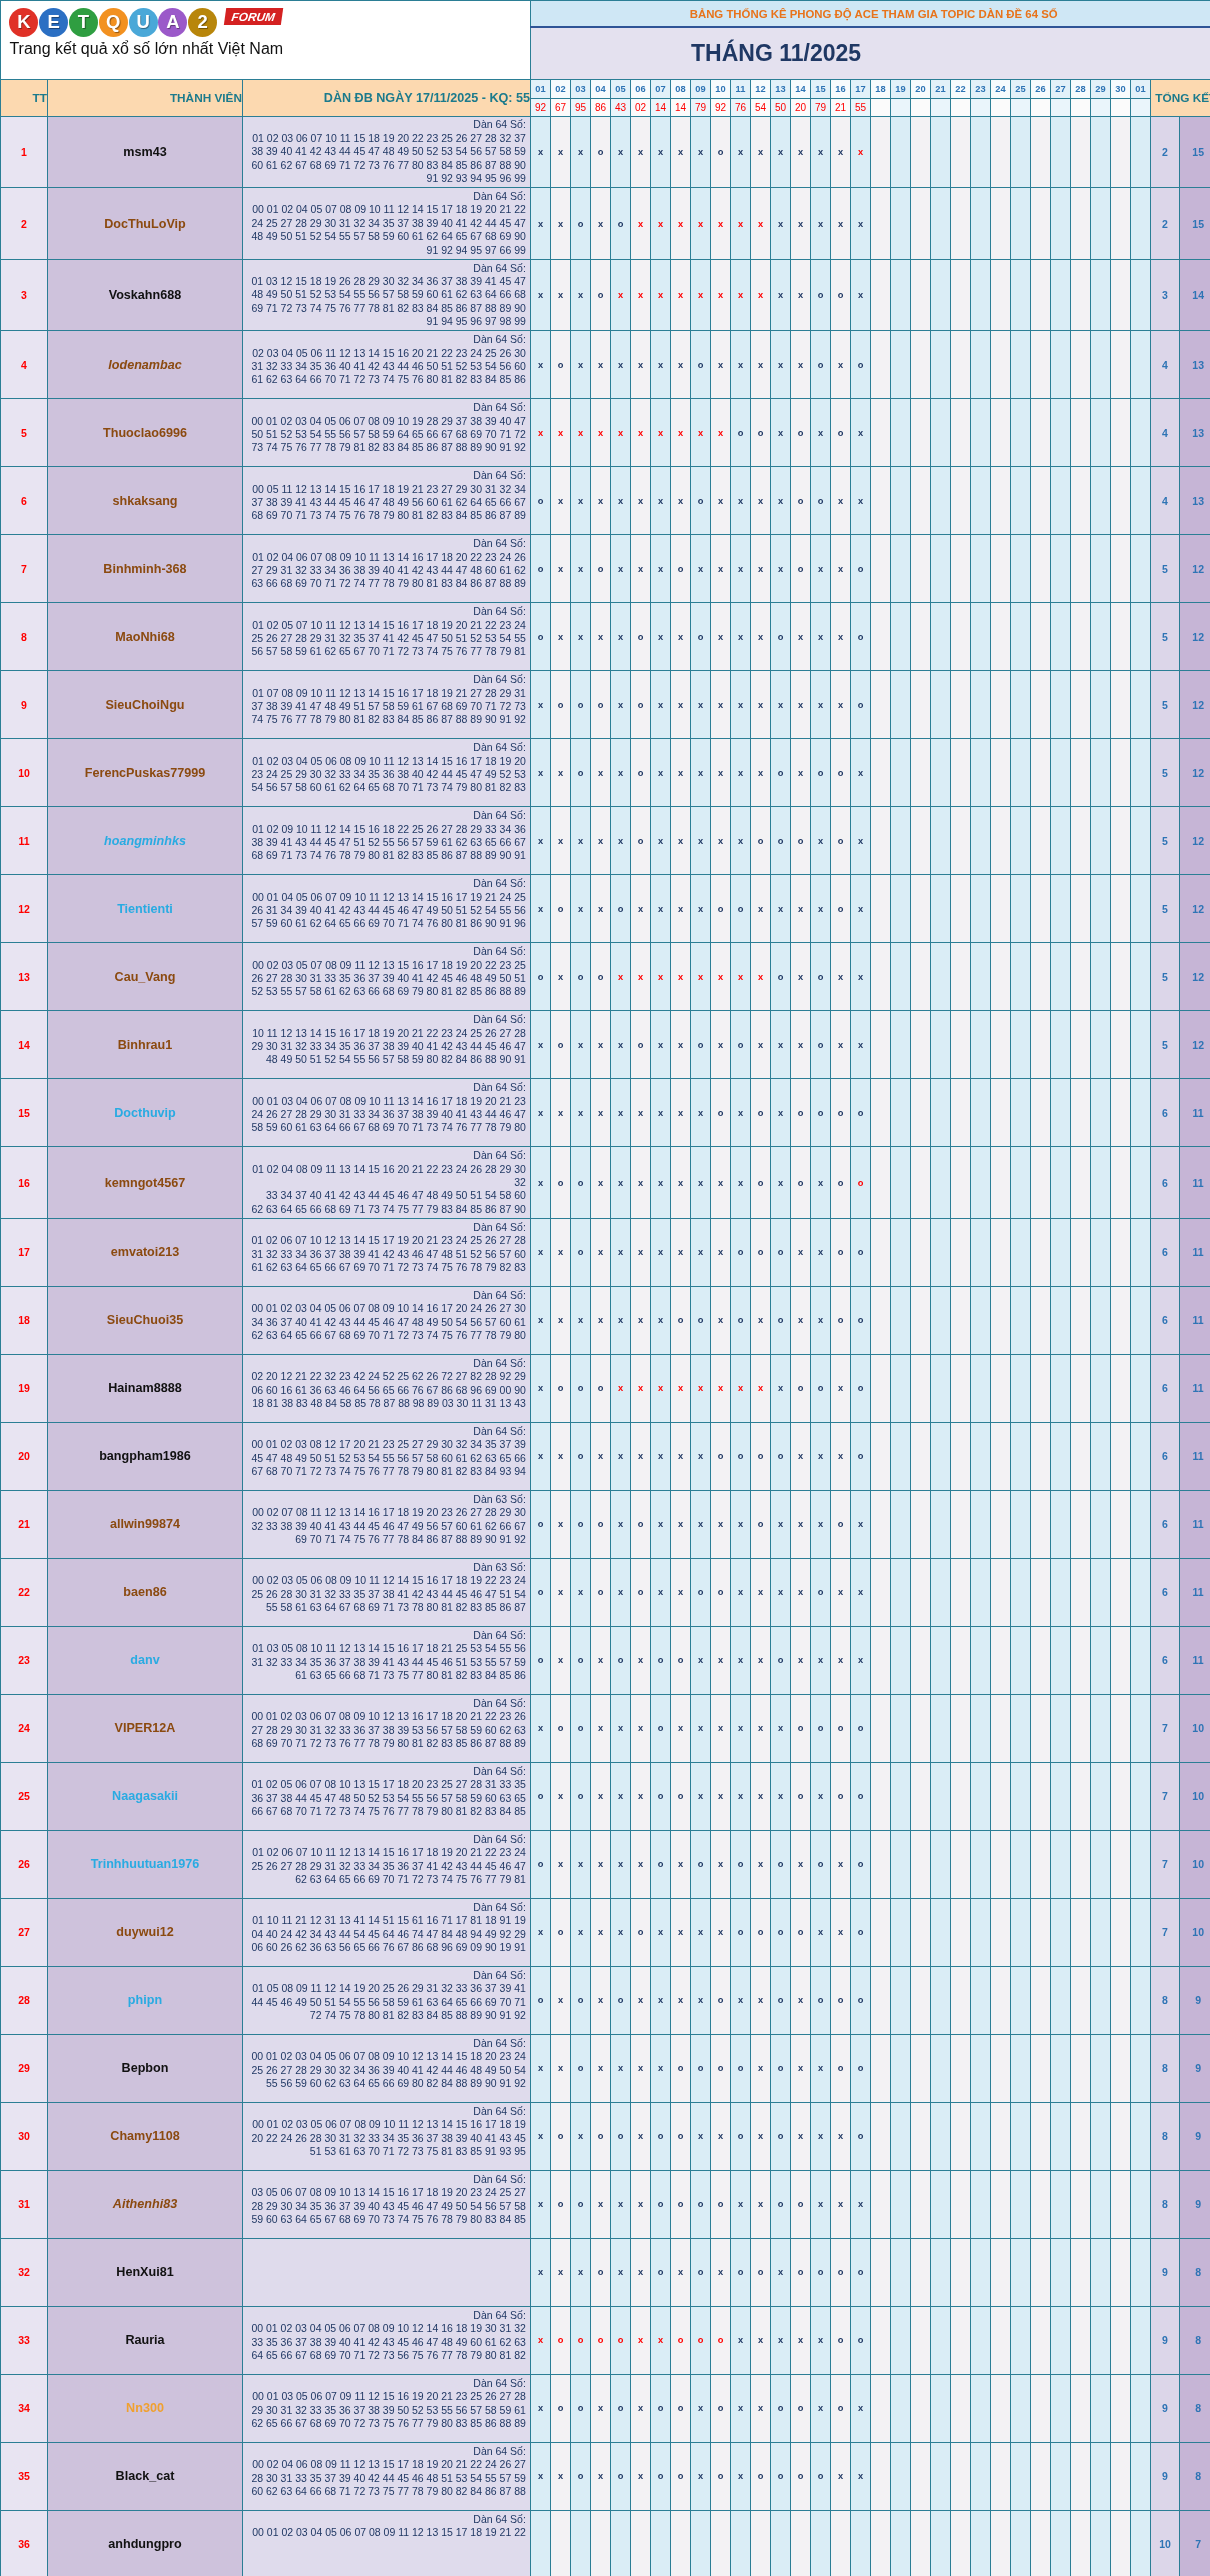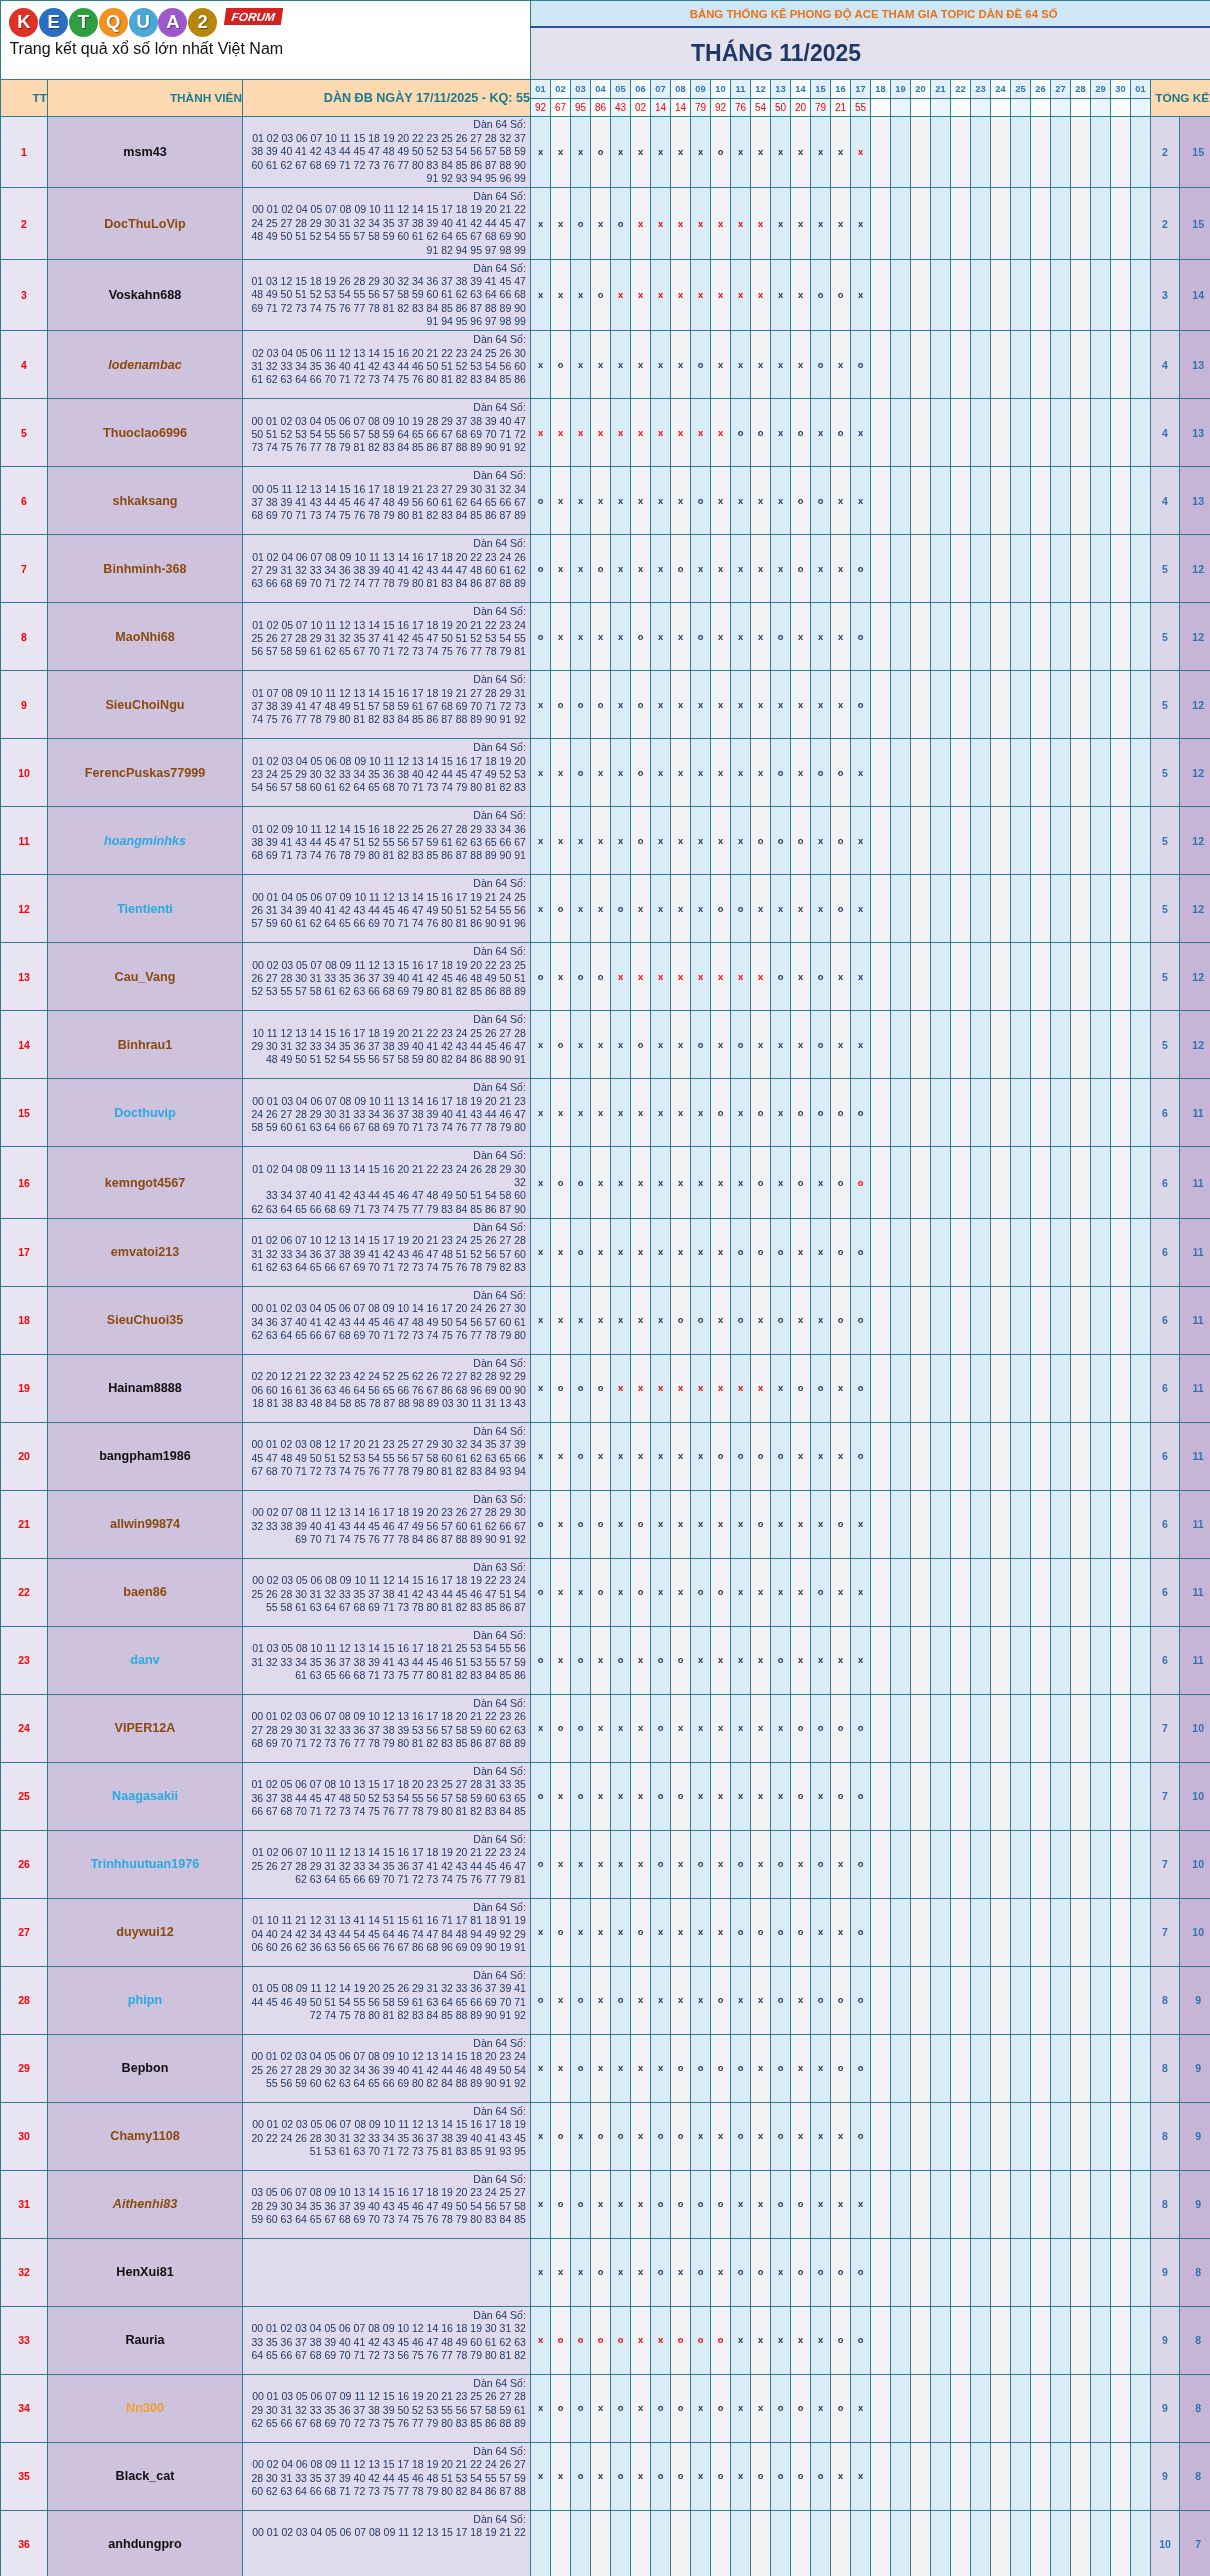--- a/index.html
+++ b/index.html
@@ -220,21 +220,21 @@
         <td class="hit-cell">15</td>
       </tr>
       <tr class="member-row">
         <td class="tt-cell">2</td>
         <td class="name-cell nc-brown">DocThuLoVip</td>
         <td class="dan-cell">
           <div>Dàn 64 Số:</div>
           <div>00 01 02 04 05 07 08 09 10 11 12 14 15 17 18 19 20 21 22</div>
           <div>24 25 27 28 29 30 31 32 34 35 37 38 39 40 41 42 44 45 47</div>
           <div>48 49 50 51 52 54 55 57 58 59 60 61 62 64 65 67 68 69 90</div>
-          <div>91 82 94 95 97 98 99</div>
+          <div>91 92 94 95 97 66 99</div>
         </td>
         <td class="mark-cell alt"><span>x</span></td>
         <td class="mark-cell"><span>x</span></td>
         <td class="mark-cell alt"><span>o</span></td>
         <td class="mark-cell"><span>x</span></td>
         <td class="mark-cell alt"><span>o</span></td>
         <td class="mark-cell"><span class="red">x</span></td>
         <td class="mark-cell alt"><span class="red">x</span></td>
         <td class="mark-cell"><span class="red">x</span></td>
         <td class="mark-cell alt"><span class="red">x</span></td>

